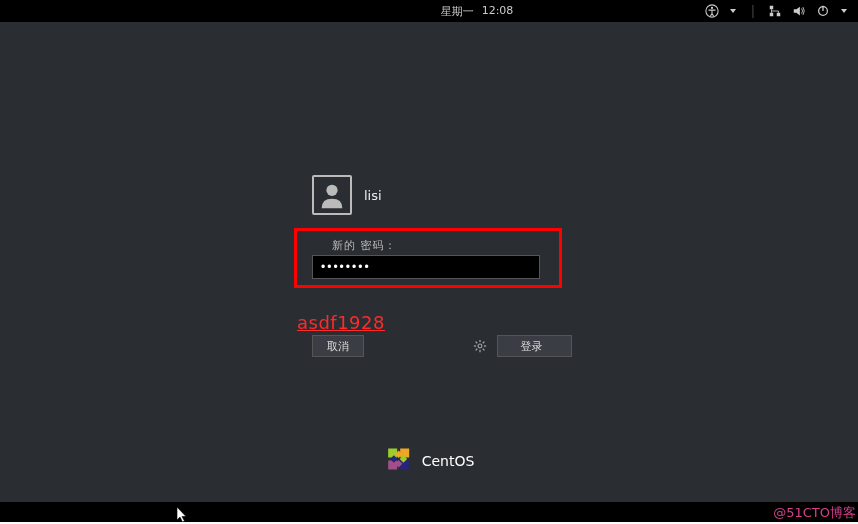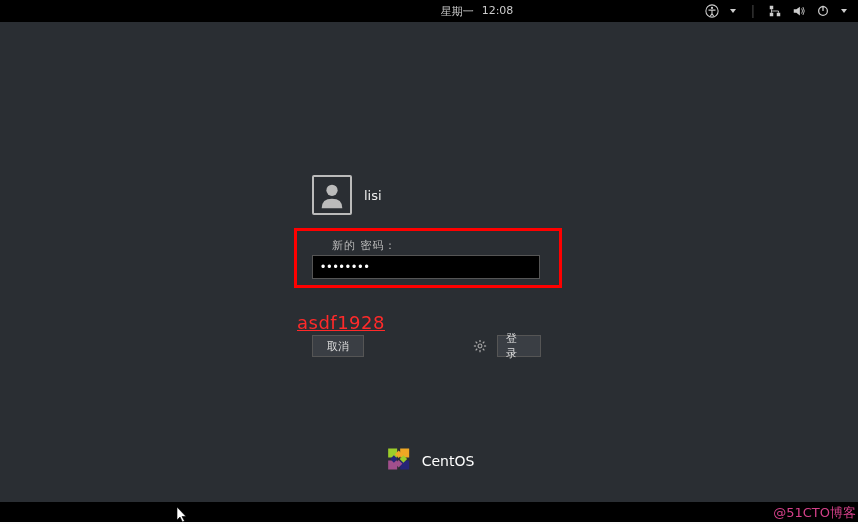--- a/index.html
+++ b/index.html
@@ -121,21 +121,21 @@
       padding: 0 14px;
     }
     .cancel-btn {
       left: 312px;
       top: 335px;
       width: 52px;
     }
     .login-btn {
       left: 497px;
       top: 335px;
-      width: 44px;
+      width: 75px;
       padding-left: 8px;
     }
     .settings-icon {
       position: absolute;
       left: 473px;
       top: 338px;
       cursor: pointer;
     }
     .centos-logo {
       position: absolute;

